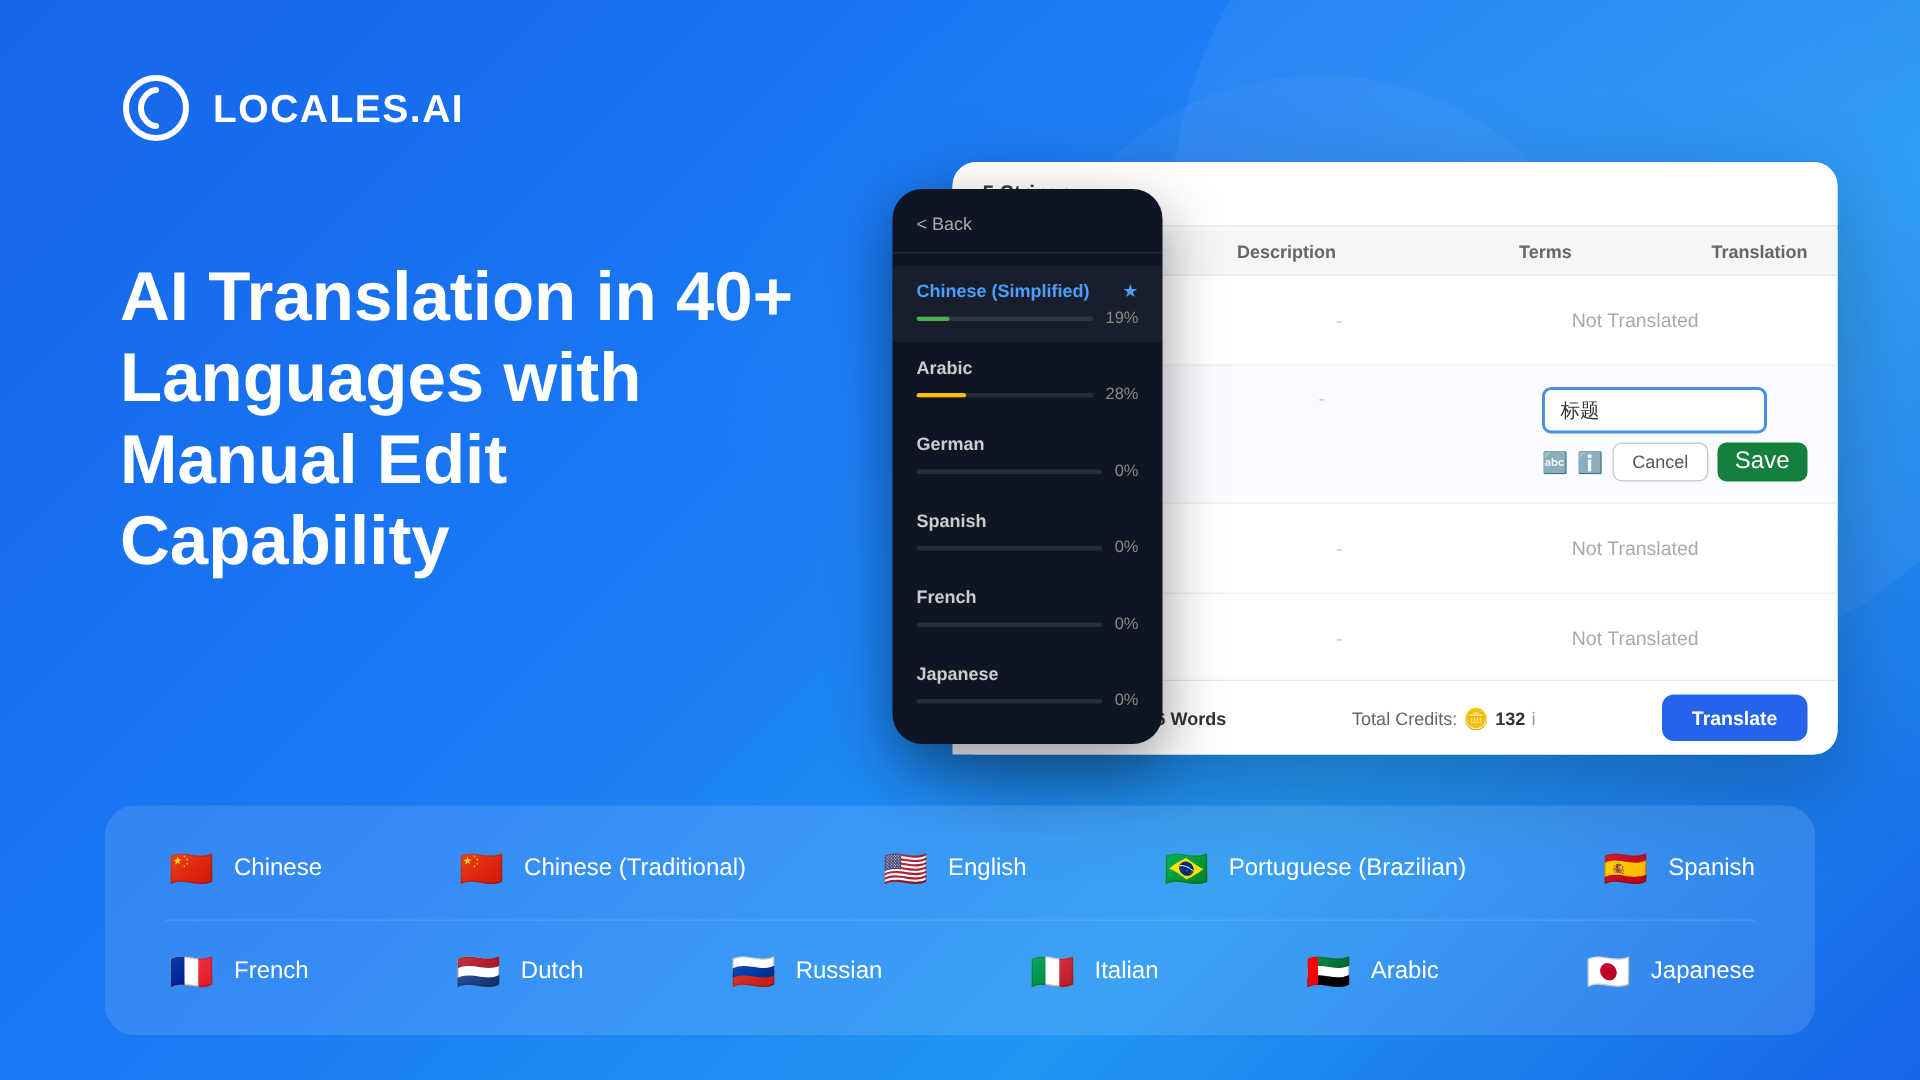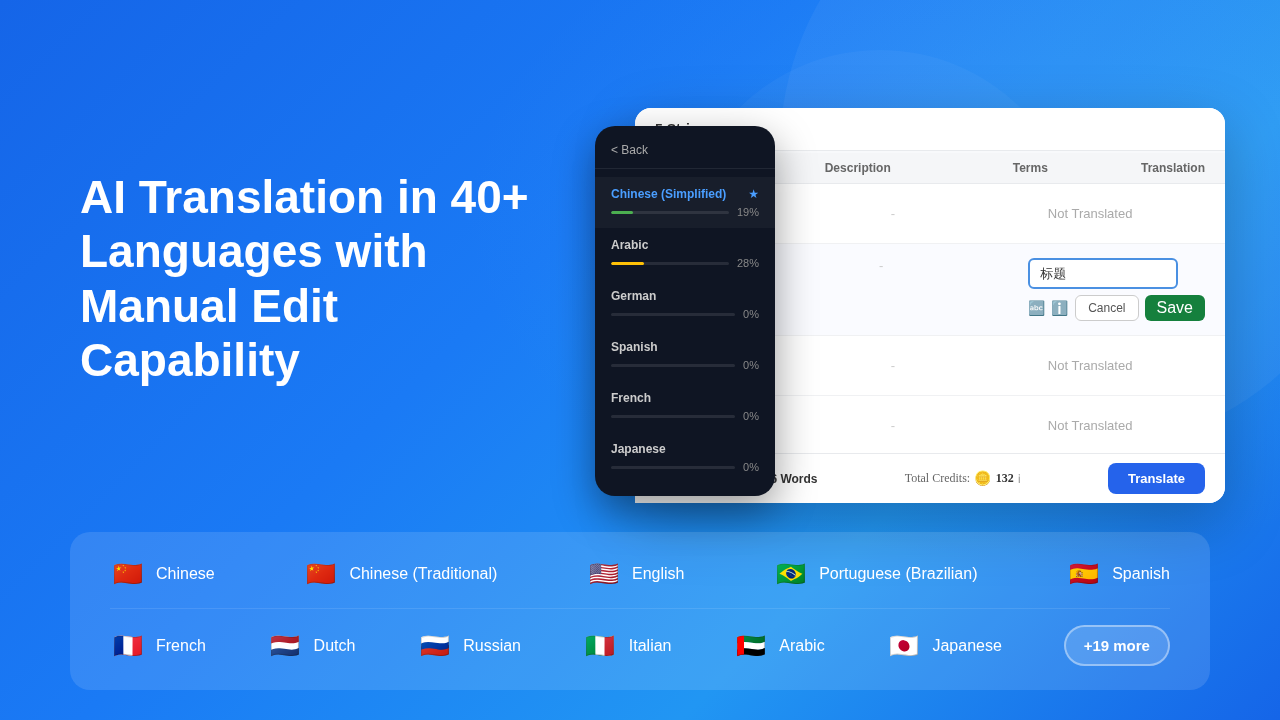--- a/index.html
+++ b/index.html
@@ -254,21 +254,20 @@
     }
 
     .footer-info span { color: #333; font-weight: 600; }
 
     .credits-info {
       display: flex;
       align-items: center;
       gap: 4px;
       font-size: 12px;
       color: #666;
-      font-family: Liberation Serif, serif;
     }
 
     .btn-translate {
       padding: 8px 20px;
       background: #2563eb;
       color: white;
       border: none;
       border-radius: 8px;
       font-size: 13px;
       font-weight: 600;
@@ -412,20 +411,28 @@
 <body>
 
 <div class="bg">
   <div class="bg-circle1"></div>
   <div class="bg-circle2"></div>
   <div class="bg-lines"></div>
 </div>
 
 <div class="container">
 
+  <div class="logo-area">
+    <svg class="logo-icon" viewBox="0 0 48 48" fill="none">
+      <circle cx="24" cy="24" r="20" stroke="white" stroke-width="4" fill="none"></circle>
+      <path d="M14 24 C14 17, 20 12, 24 12" stroke="white" stroke-width="4" stroke-linecap="round" fill="none"></path>
+      <path d="M14 24 C14 31, 20 36, 24 36" stroke="white" stroke-width="4" stroke-linecap="round" fill="none"></path>
+    </svg>
+    <span class="logo-text">LOCALES.AI</span>
+  </div>
 
   <div class="hero-text">
     <h1 class="hero-title">AI Translation in 40+ Languages with Manual Edit Capability</h1>
   </div>
 
   <div class="mockup-area">
 
     <div class="card-bg">
 
       <div class="strings-header">
@@ -617,17 +624,16 @@
         <span>Italian</span>
       </div>
       <div class="lang-item">
         <span class="flag">🇦🇪</span>
         <span>Arabic</span>
       </div>
       <div class="lang-item">
         <span class="flag">🇯🇵</span>
         <span>Japanese</span>
       </div>
-      <button class="more-btn">+19 more</button>
     </div>
   </div>
 
 </div>
 
 </body></html>

